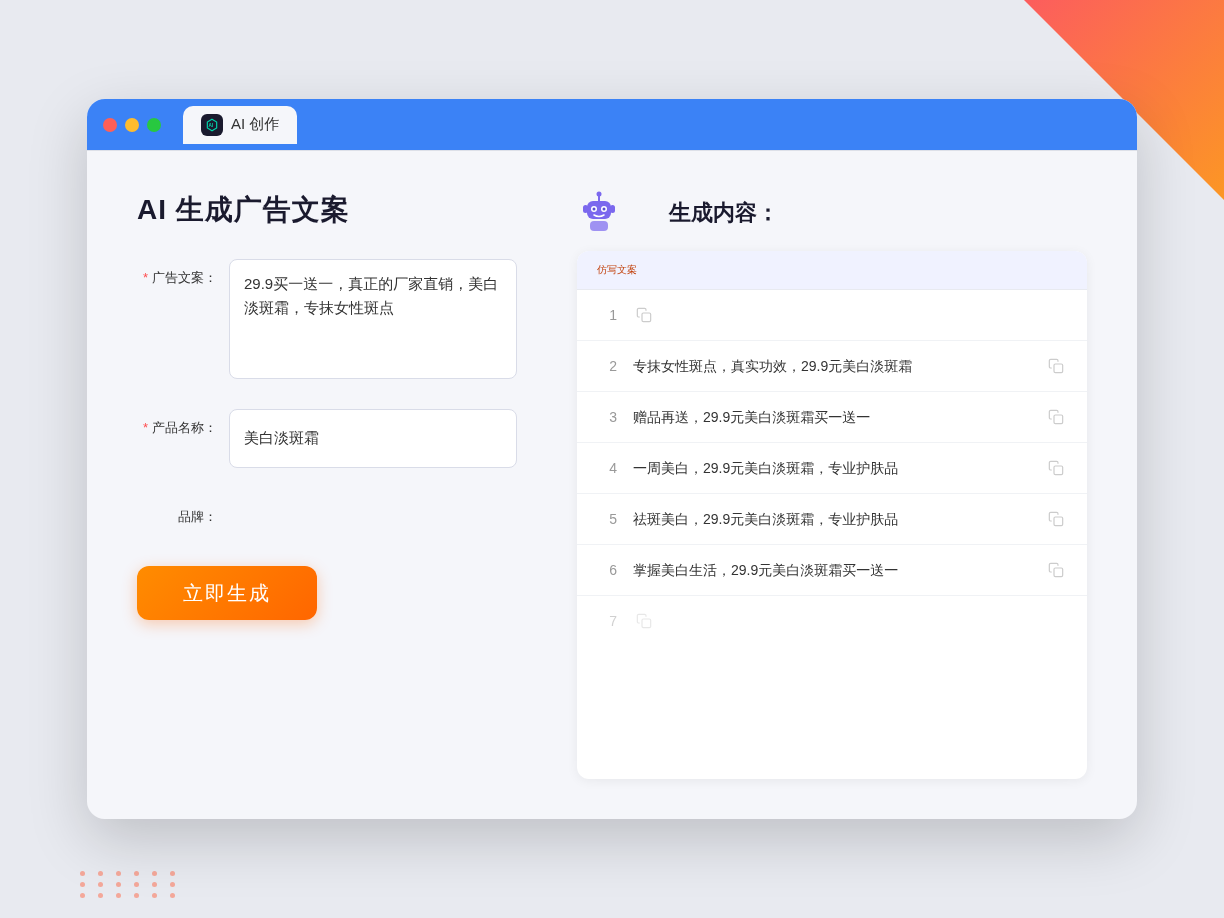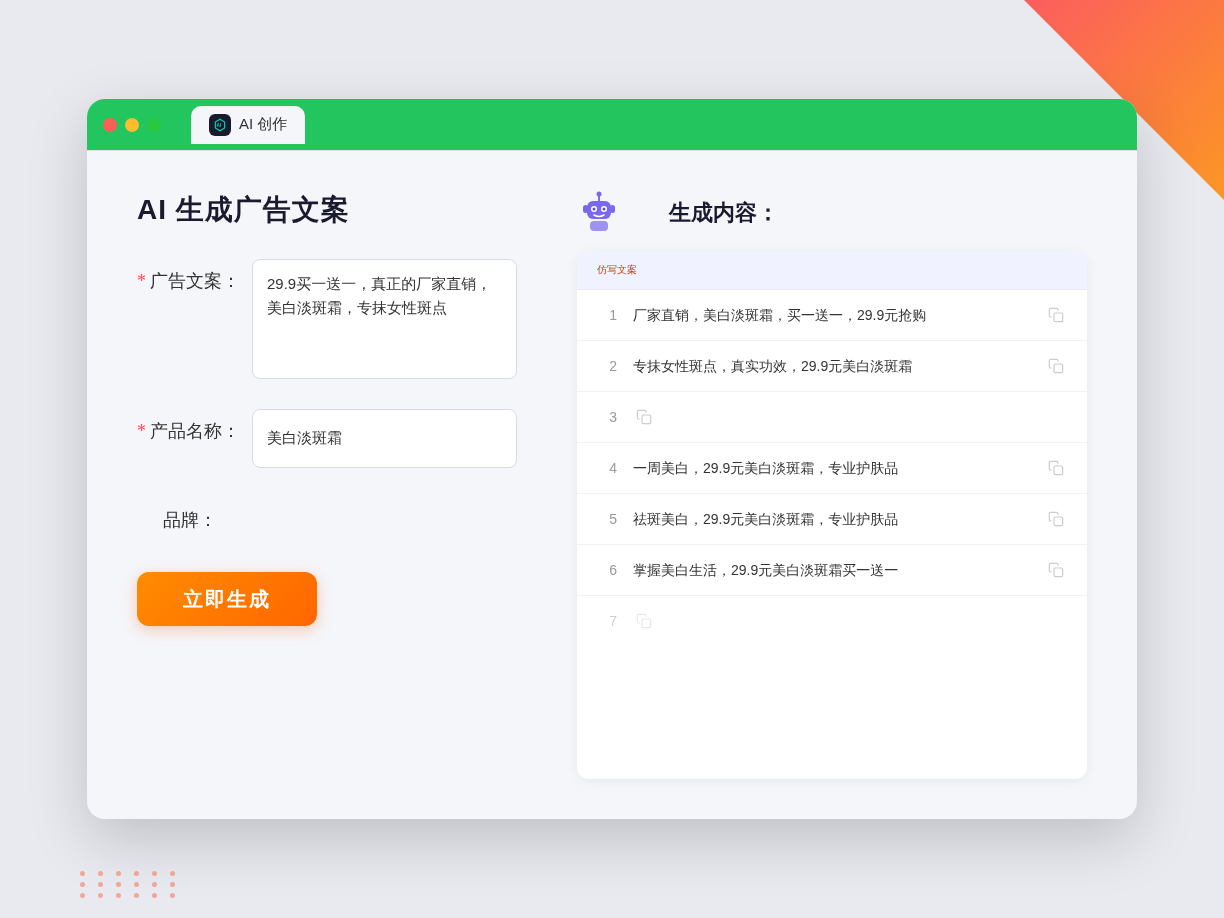--- a/index.html
+++ b/index.html
@@ -19,26 +19,26 @@
       height: 720px;
       background: #f5f6fa;
       border-radius: 18px;
       box-shadow: 0 20px 60px rgba(0,0,0,0.18);
       overflow: hidden;
       display: flex;
       flex-direction: column;
     }
 
     .title-bar {
-      background: #22c55e;
+      background: #3b82f6;
       height: 52px;
       display: flex;
       align-items: center;
       padding: 0 16px;
-      gap: 20px;
+      gap: 12px;
       border-bottom: 1px solid #dde0e8;
       flex-shrink: 0;
     }
 
     .traffic-lights {
       display: flex;
       gap: 8px;
       align-items: center;
     }
 
@@ -109,27 +109,26 @@
       letter-spacing: 1px;
     }
 
     .form-group {
       display: flex;
       align-items: flex-start;
       gap: 12px;
     }
 
     .form-label {
-      font-size: 18px;
+      font-size: 13px;
       color: #333;
       white-space: nowrap;
       padding-top: 10px;
       min-width: 80px;
       text-align: right;
-      font-family: Liberation Serif, serif;
     }
 
     .form-label.required::before {
       content: '*';
       color: #ff4d4f;
       margin-right: 4px;
     }
 
     .form-input {
       flex: 1;
@@ -156,21 +155,21 @@
     }
 
     .generate-btn {
       width: 180px;
       height: 54px;
       background: linear-gradient(135deg, #ff8c00, #ff6600);
       border: none;
       border-radius: 12px;
       color: white;
       font-size: 20px;
-      font-weight: 700;
+      font-weight: 400;
       cursor: pointer;
       letter-spacing: 2px;
       margin-top: 10px;
       font-family: inherit;
       box-shadow: 0 4px 15px rgba(255,100,0,0.3);
     }
 
     
     .right-panel {
       flex: 1;
@@ -391,40 +390,40 @@
           <rect x="33" y="14" width="5" height="8" rx="2.5" fill="#7b68ee"></rect>
         </svg>
         <span class="result-title">生成内容：</span>
       </div>
 
       <div class="result-table">
         <div class="table-header">仿写文案</div>
         <div class="table-body" id="results-container">
         <div class="table-row">
               <span class="row-num">1</span>
-              <span class="row-text">厂家直销，美白淡斑霜，买一送一，29.9元抢购</span>
               <div class="copy-icon">
                 <svg viewBox="0 0 24 24" fill="none" stroke="currentColor" stroke-width="1.8" stroke-linecap="round" stroke-linejoin="round">
     <rect x="9" y="9" width="13" height="13" rx="2" ry="2"></rect>
     <path d="M5 15H4a2 2 0 0 1-2-2V4a2 2 0 0 1 2-2h9a2 2 0 0 1 2 2v1"></path>
   </svg>
               </div>
             </div>
             <div class="table-row">
               <span class="row-num">2</span>
               <span class="row-text">专抹女性斑点，真实功效，29.9元美白淡斑霜</span>
               <div class="copy-icon">
                 <svg viewBox="0 0 24 24" fill="none" stroke="currentColor" stroke-width="1.8" stroke-linecap="round" stroke-linejoin="round">
     <rect x="9" y="9" width="13" height="13" rx="2" ry="2"></rect>
     <path d="M5 15H4a2 2 0 0 1-2-2V4a2 2 0 0 1 2-2h9a2 2 0 0 1 2 2v1"></path>
   </svg>
               </div>
             </div>
             <div class="table-row">
               <span class="row-num">3</span>
+              <span class="row-text">赠品再送，29.9元美白淡斑霜买一送一</span>
               <div class="copy-icon">
                 <svg viewBox="0 0 24 24" fill="none" stroke="currentColor" stroke-width="1.8" stroke-linecap="round" stroke-linejoin="round">
     <rect x="9" y="9" width="13" height="13" rx="2" ry="2"></rect>
     <path d="M5 15H4a2 2 0 0 1-2-2V4a2 2 0 0 1 2-2h9a2 2 0 0 1 2 2v1"></path>
   </svg>
               </div>
             </div>
             <div class="table-row">
               <span class="row-num">4</span>
               <span class="row-text">一周美白，29.9元美白淡斑霜，专业护肤品</span>

